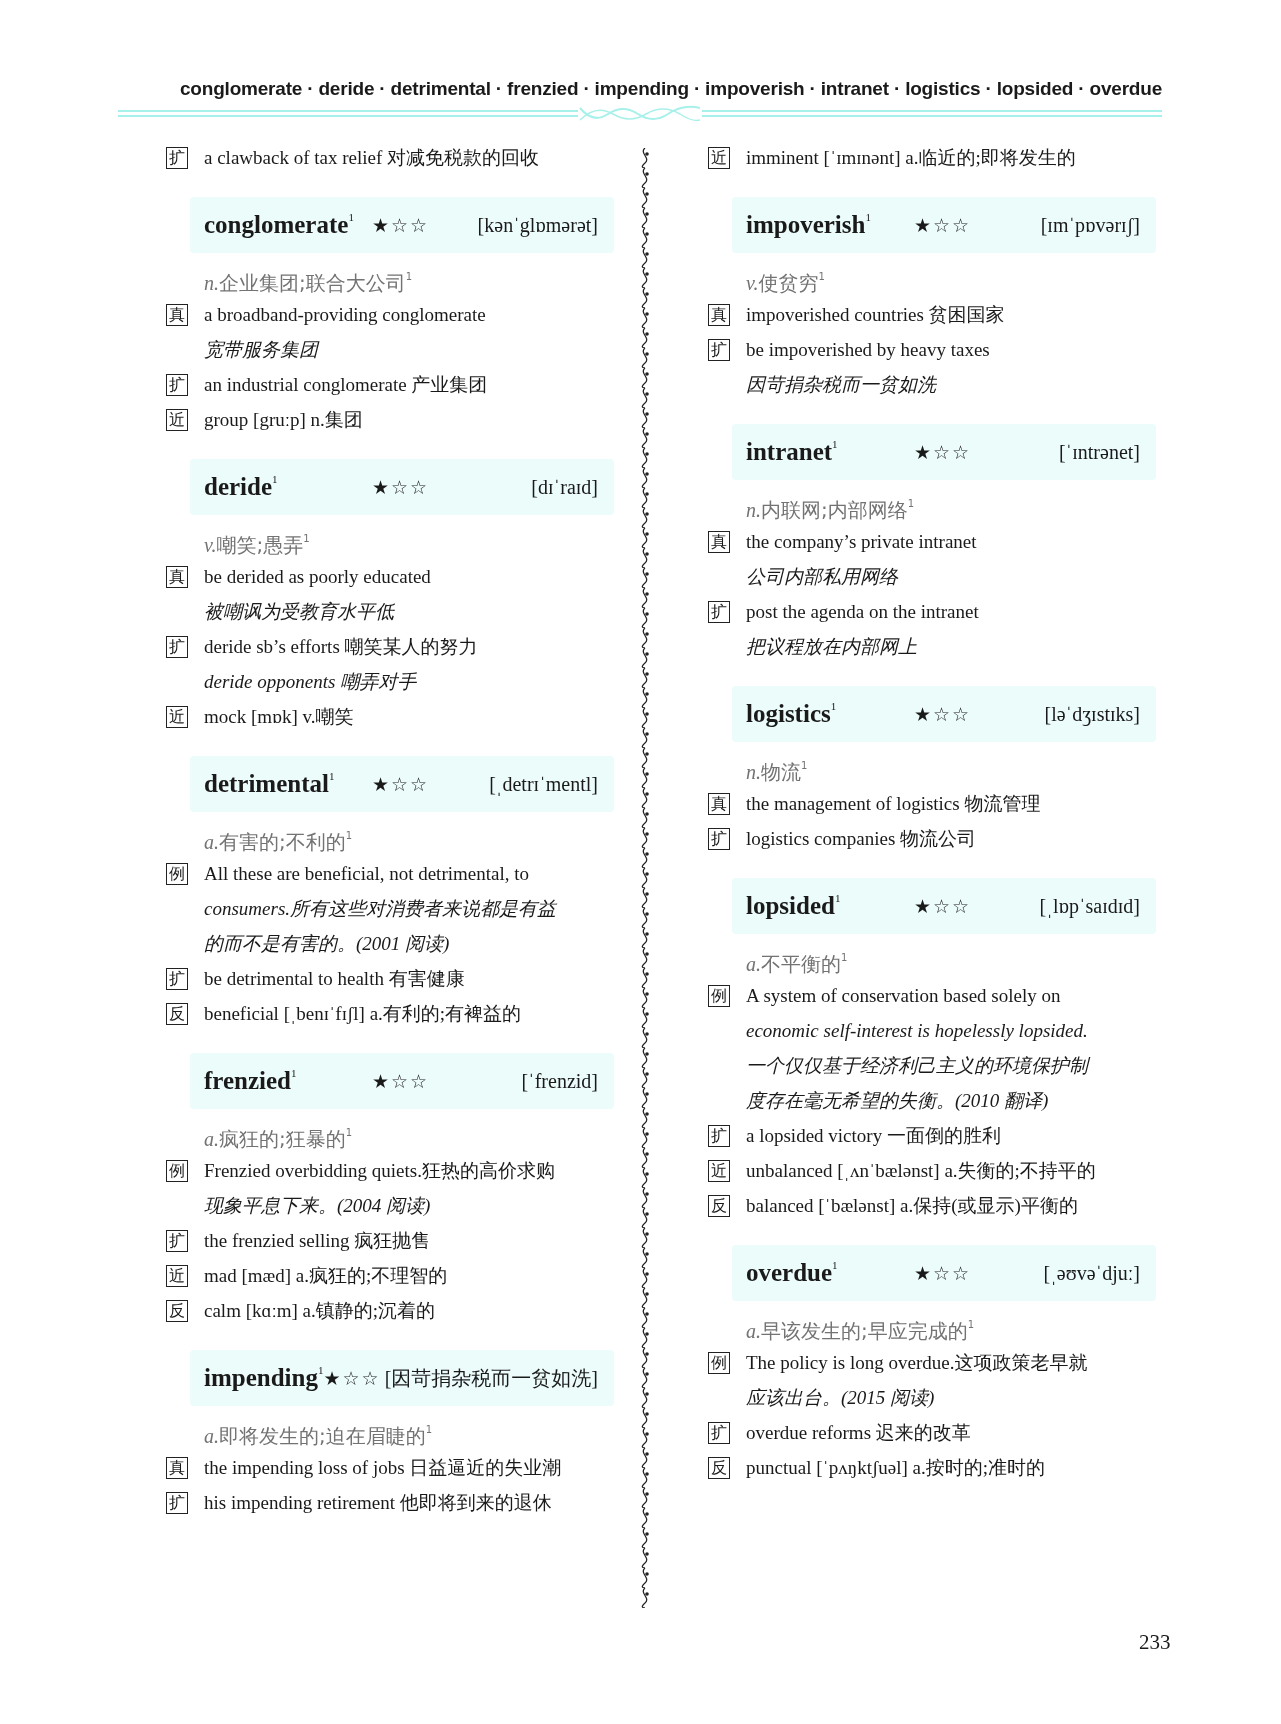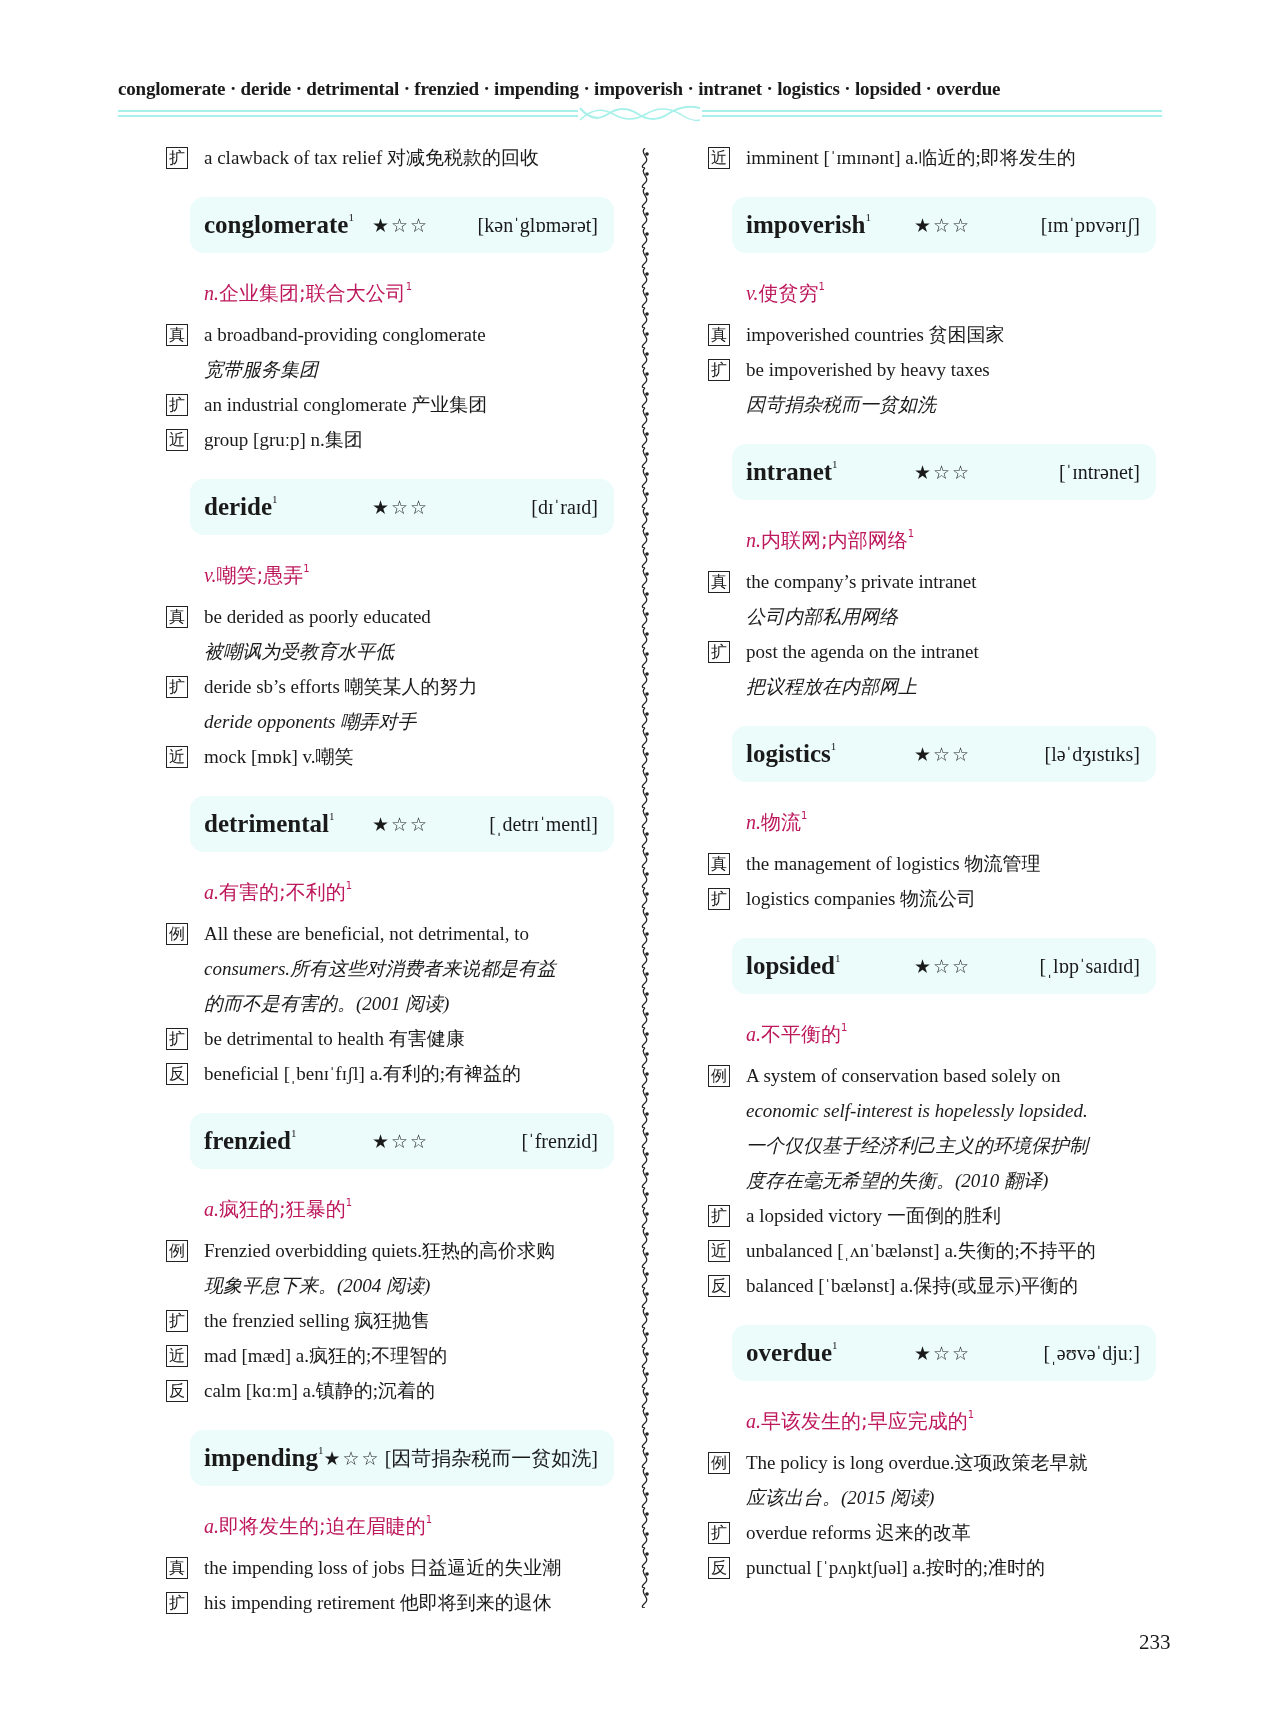--- a/index.html
+++ b/index.html
@@ -2,22 +2,22 @@
 <html><head>
 <meta charset="utf-8">
 <style>
   html, body { margin: 0; padding: 0; background: #ffffff; }
   body {
     width: 1281px; height: 1724px; position: relative; overflow: hidden;
     font-family: "Liberation Serif", "DejaVu Serif", serif; color: #1a1a1a;
   }
   .running-head {
     position: absolute; top: 78px; left: 118px; width: 1044px;
-    text-align: left; font-weight: bold; font-size: 19px; letter-spacing: -0.2px;
-    font-family: Liberation Serif, serif;
+    text-align: right; font-weight: bold; font-size: 19px; letter-spacing: -0.2px;
+    font-family: Liberation Sans, sans-serif;
   }
   .head-rule {
     position: absolute; top: 102px; left: 118px; width: 1044px; height: 24px;
   }
   .column { position: absolute; top: 140px; }
   .col-left { left: 166px; width: 460px; }
   .col-right { left: 708px; width: 460px; }
   .divider {
     position: absolute; left: 636px; top: 148px; width: 18px; height: 1460px;
   }
@@ -26,29 +26,29 @@
     text-align: justify;
   }
   .entry-line.cont { padding-left: 38px; font-style: italic; }
   .tag {
     position: absolute; left: 0; top: 7px; width: 20px; height: 20px;
     border: 1.5px solid #222; font-size: 16px; line-height: 20px; text-align: center;
     font-family: "DejaVu Sans", sans-serif; box-sizing: content-box;
   }
   .headbox {
     position: relative; margin: 22px 0 10px 24px; height: 56px; width: 424px;
-    background: #ecfcfb; border-radius: 14px;
+    background: #ecfcfb; border-radius: 4px;
     display: flex; align-items: center; padding: 0 16px 0 14px; box-sizing: border-box;
   }
   .headword { font-weight: bold; font-size: 25px; width: 168px; white-space: nowrap; }
   .headword sup { font-size: 11px; font-weight: normal; vertical-align: 12px; }
   .stars { font-size: 19px; width: 100px; letter-spacing: 2px; font-family: "DejaVu Sans", sans-serif; }
   .phonetic { flex: 1; text-align: right; font-size: 20px; white-space: nowrap; }
   .meaning {
-    color: #be185d; font-size: 20px; line-height: 48px; padding-left: 38px;
+    color: #737373; font-size: 20px; line-height: 28px; padding-left: 38px;
     font-family: "DejaVu Sans", sans-serif;
   }
   .meaning .pos { font-family: "Liberation Serif", serif; font-style: italic; }
   .meaning sup { font-size: 10px; vertical-align: 10px; }
   .page-number {
     position: absolute; left: 1139px; top: 1630px; font-size: 21px;
   }
 </style>
 </head>
 <body>

